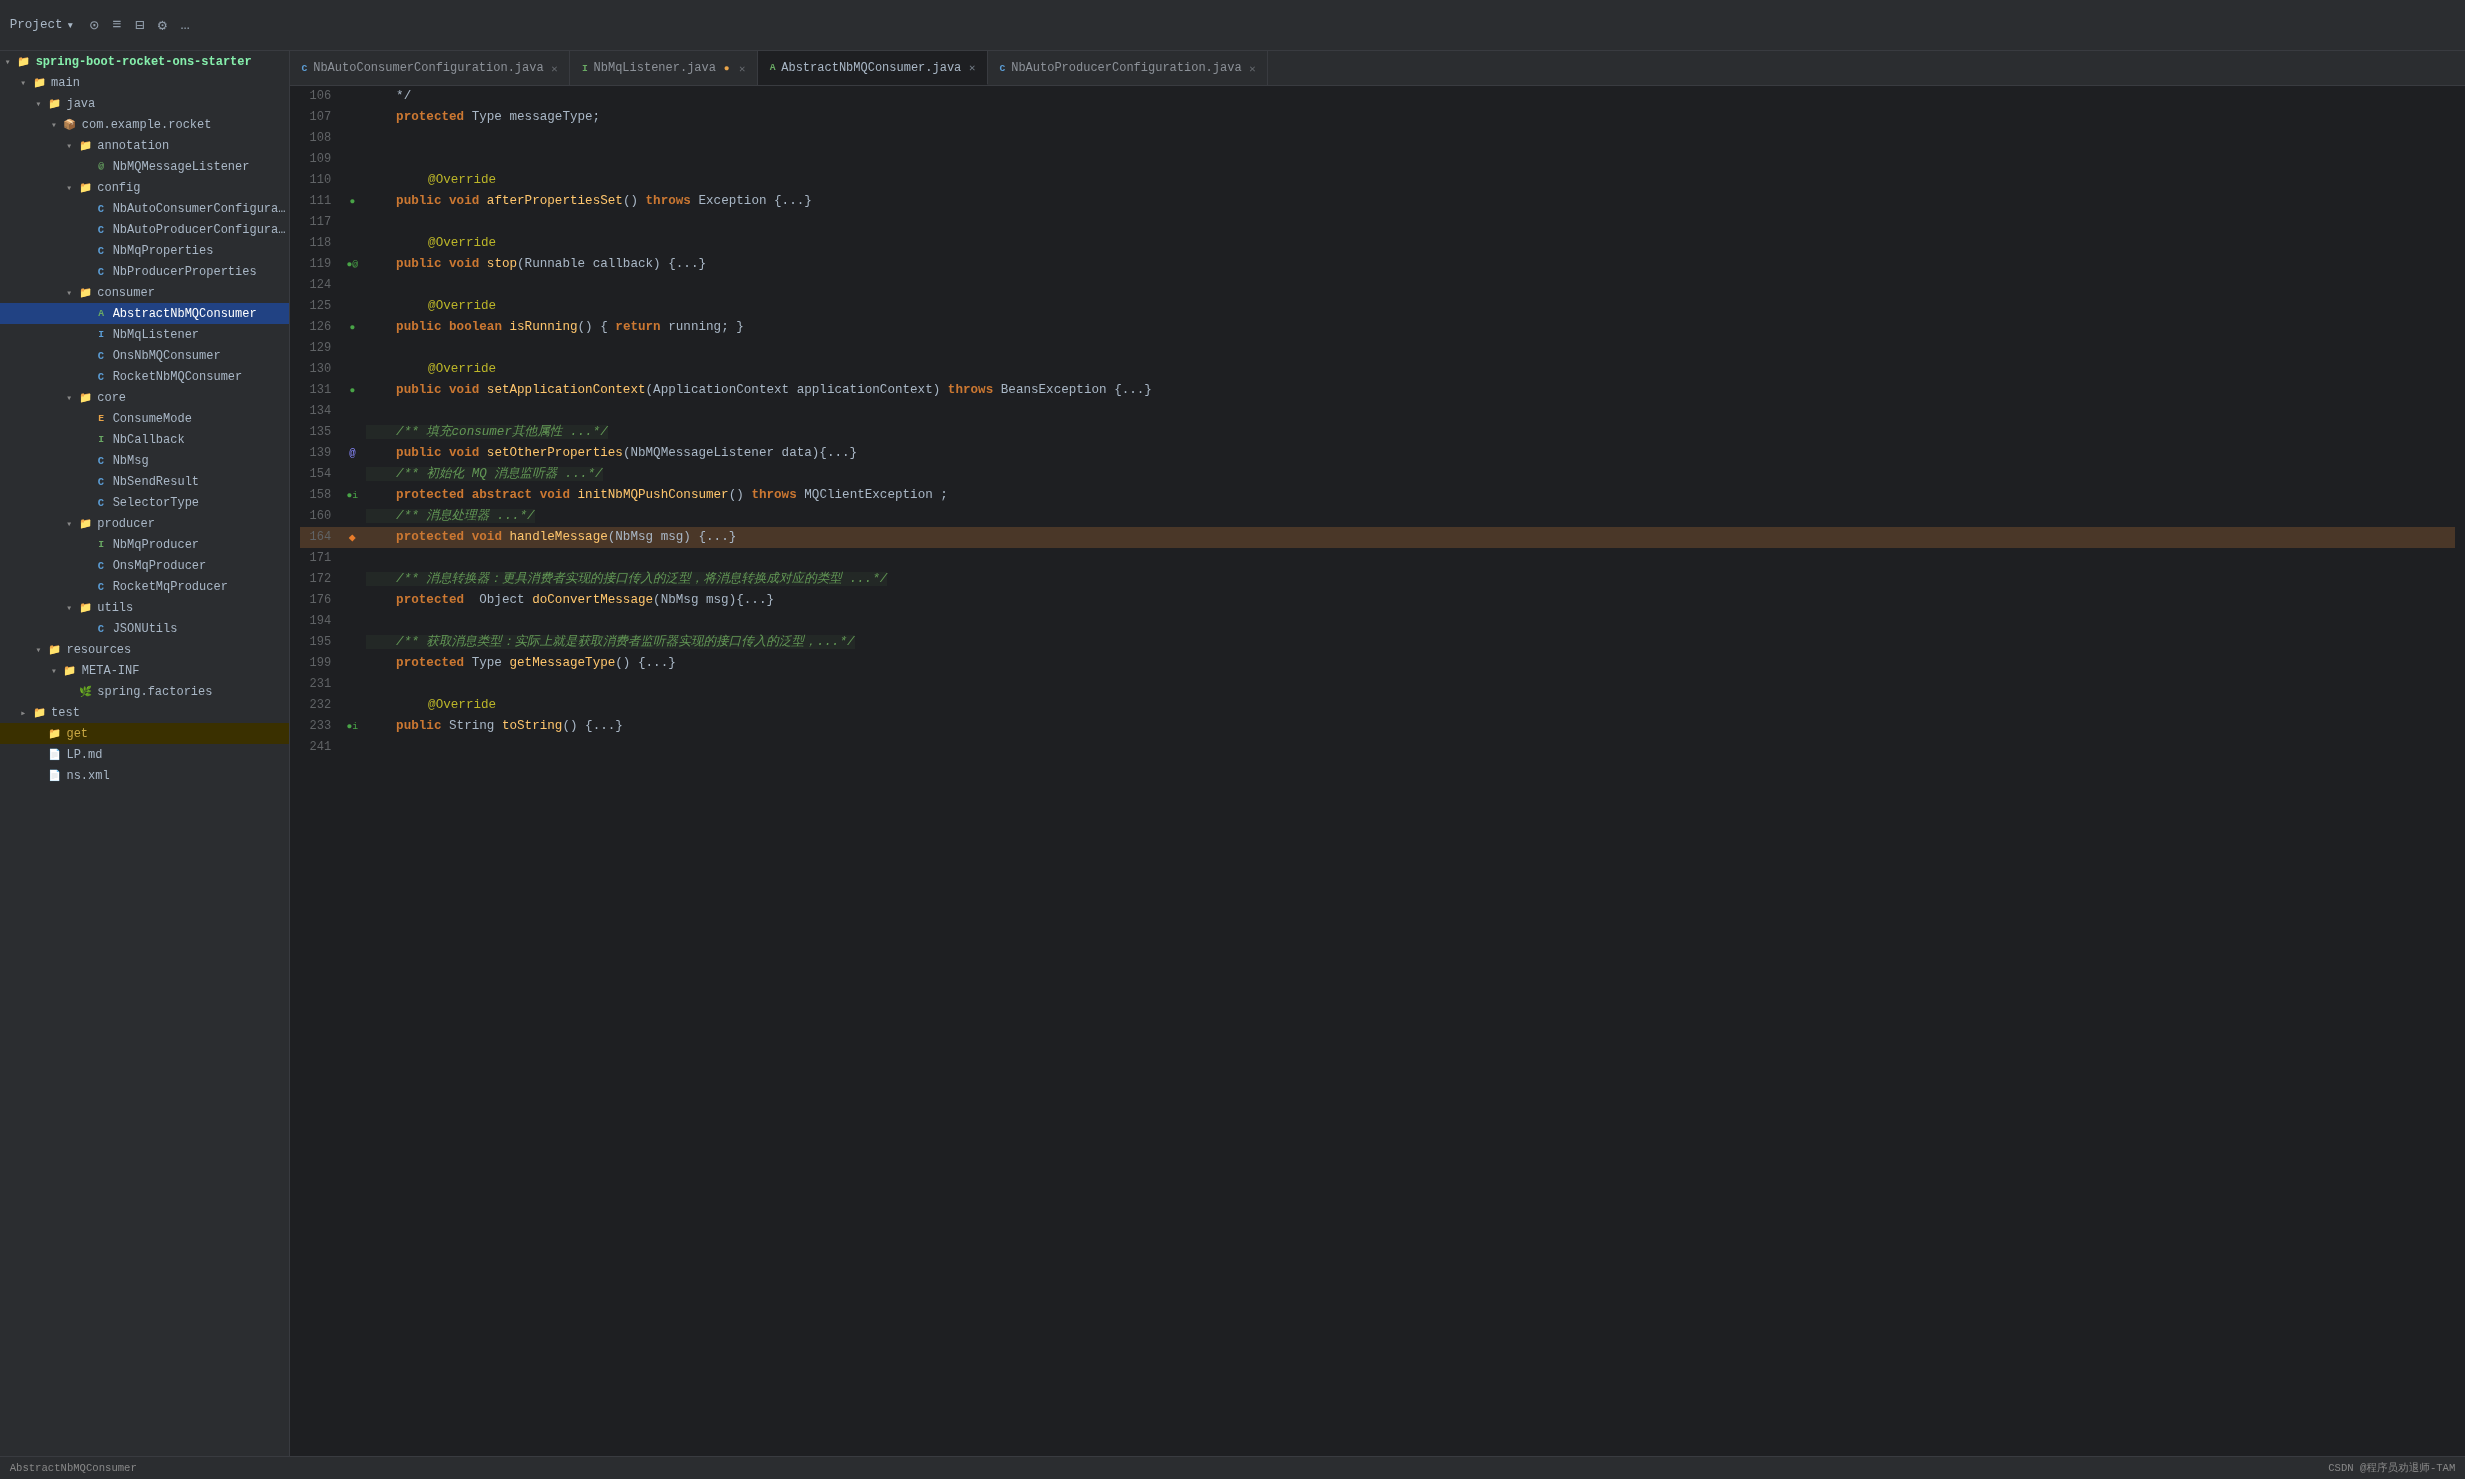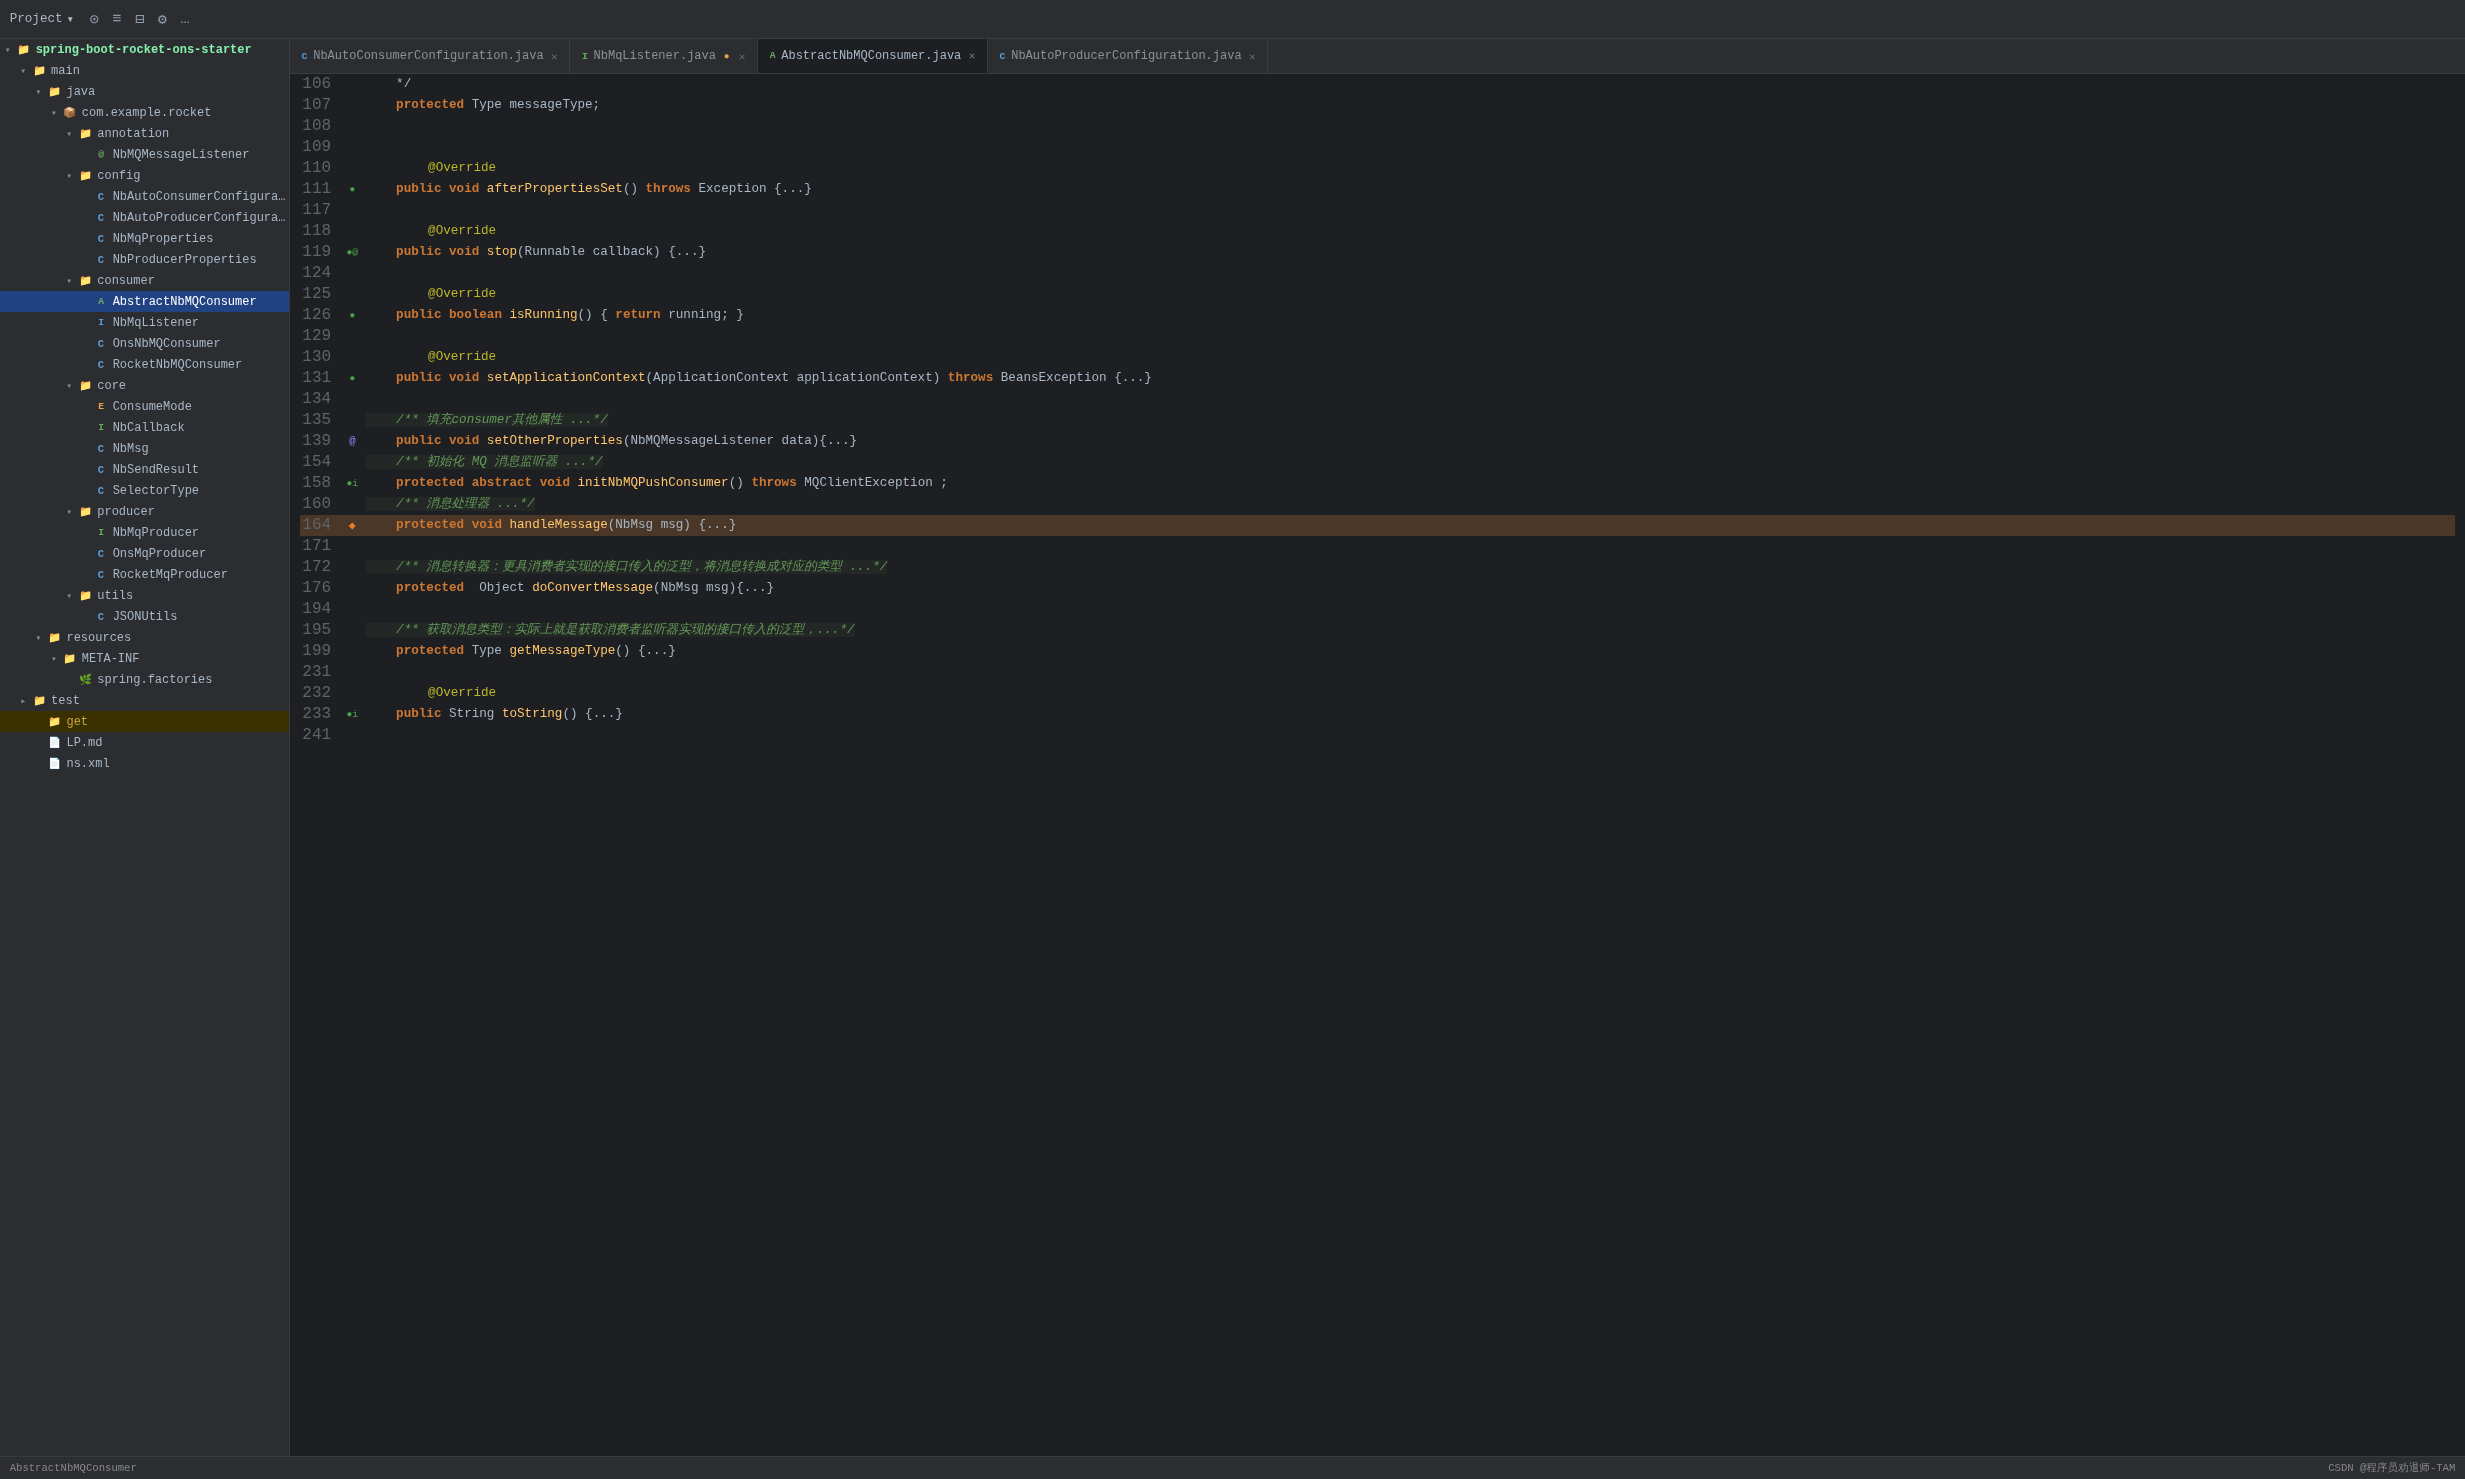--- a/index.html
+++ b/index.html
@@ -10,21 +10,21 @@
       color: #a9b7c6;
       display: flex;
       flex-direction: column;
       height: 100vh;
       overflow: hidden;
     }
 
     
     .top-toolbar {
       background: #2b2d30;
-      height: 39px;
+      height: 51px;
       display: flex;
       align-items: center;
       padding: 0 9.7px;
       border-bottom: 1px solid #393b40;
       flex-shrink: 0;
     }
     .project-menu {
       display: flex;
       align-items: center;
       color: #a9b7c6;
@@ -157,21 +157,21 @@
       min-height: 21px;
       white-space: pre;
     }
 
     .line-num {
       width: 43px;
       flex-shrink: 0;
       text-align: right;
       padding-right: 11.6px;
       color: #606366;
-      font-size: 16px;
+      font-size: 12px;
       user-select: none;
     }
     .line-marker {
       width: 19.3px;
       flex-shrink: 0;
       text-align: center;
       font-size: 9.7px;
     }
     .line-code {
       flex: 1;

